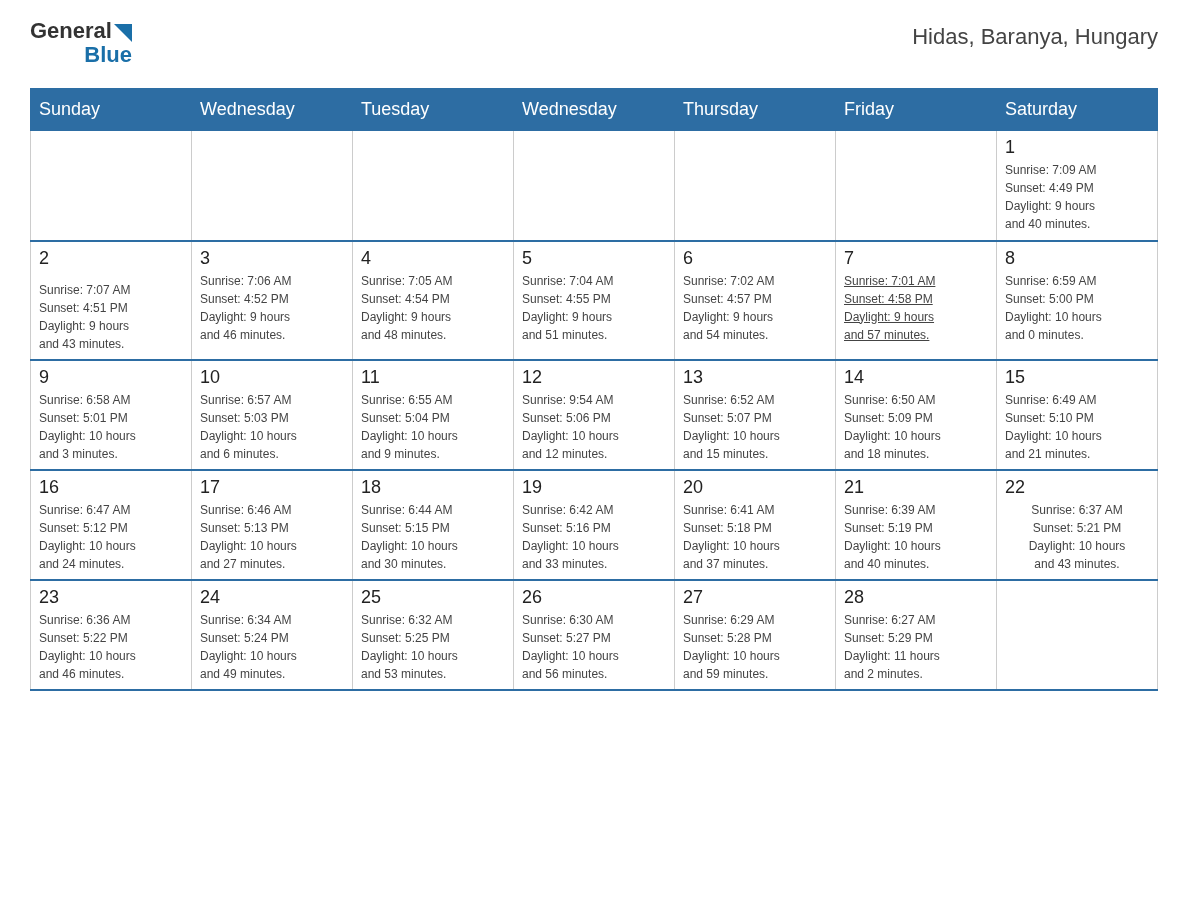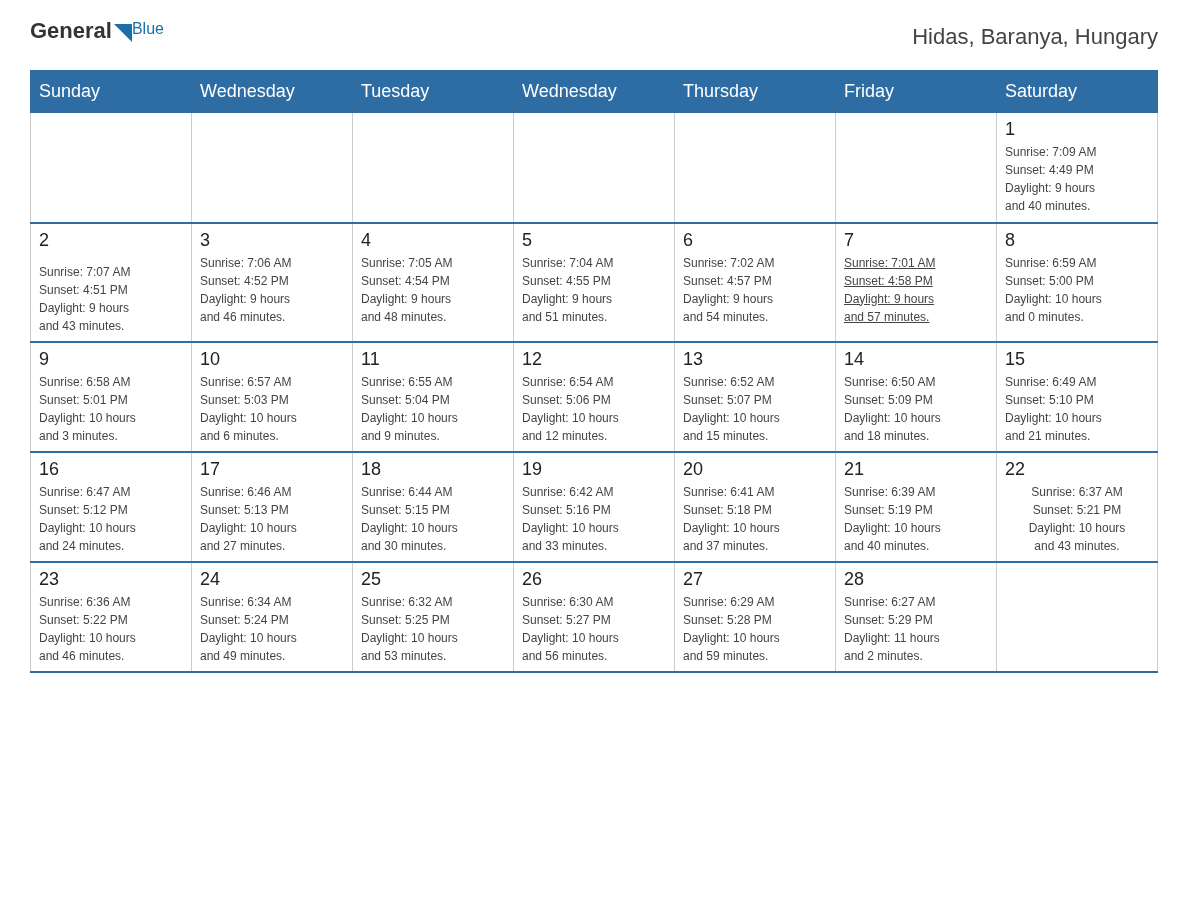--- a/index.html
+++ b/index.html
@@ -15,28 +15,28 @@
       justify-content: space-between;
       align-items: flex-start;
       margin-bottom: 20px;
     }
     .logo-text-general {
       font-size: 22px;
       font-weight: bold;
       color: #333;
     }
     .logo-blue {
-      font-size: 16px;
-      font-weight: normal;
+      font-size: 22px;
+      font-weight: bold;
       color: #1a6fa8;
     }
     .logo-wrapper {
       display: flex;
-      flex-direction: row;
-      align-items: flex-start;
+      flex-direction: column;
+      align-items: flex-end;
     }
     .logo-row1 {
       display: flex;
       align-items: flex-end;
       line-height: 1;
     }
     .title-block {
       text-align: right;
     }
     .calendar-title {
@@ -213,21 +213,21 @@
         </td>
         <td>
           <div class="day-number">11</div>
           <div class="day-info" style="white-space: pre-line;">Sunrise: 6:55 AM
 Sunset: 5:04 PM
 Daylight: 10 hours
 and 9 minutes.</div>
         </td>
         <td>
           <div class="day-number">12</div>
-          <div class="day-info" style="white-space: pre-line;">Sunrise: 6:54 AM
+          <div class="day-info" style="white-space: pre-line;">Sunrise: 9:54 AM
 Sunset: 5:06 PM
 Daylight: 10 hours
 and 12 minutes.</div>
         </td>
         <td>
           <div class="day-number">13</div>
           <div class="day-info" style="white-space: pre-line;">Sunrise: 6:52 AM
 Sunset: 5:07 PM
 Daylight: 10 hours
 and 15 minutes.</div>

